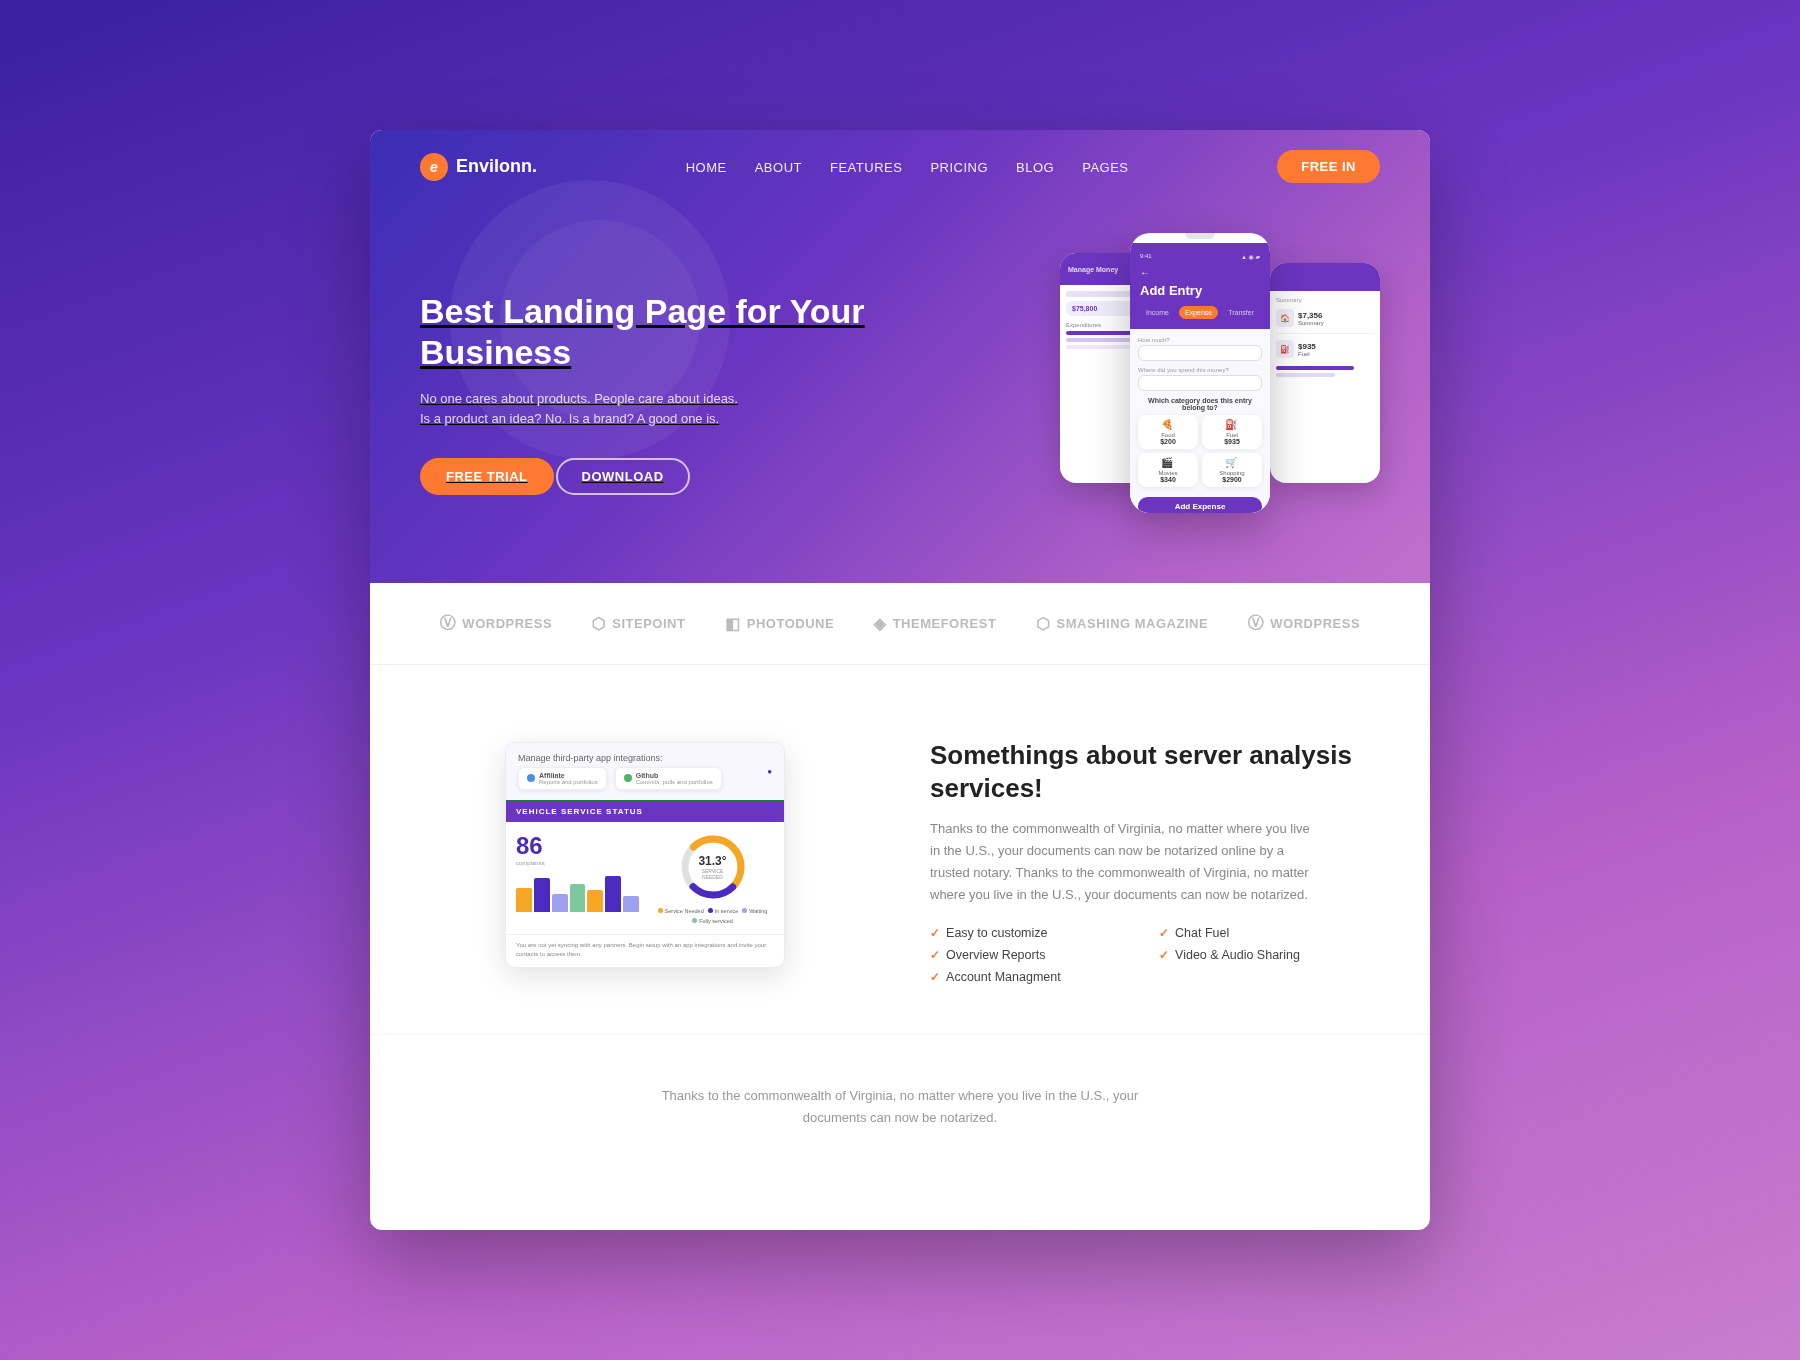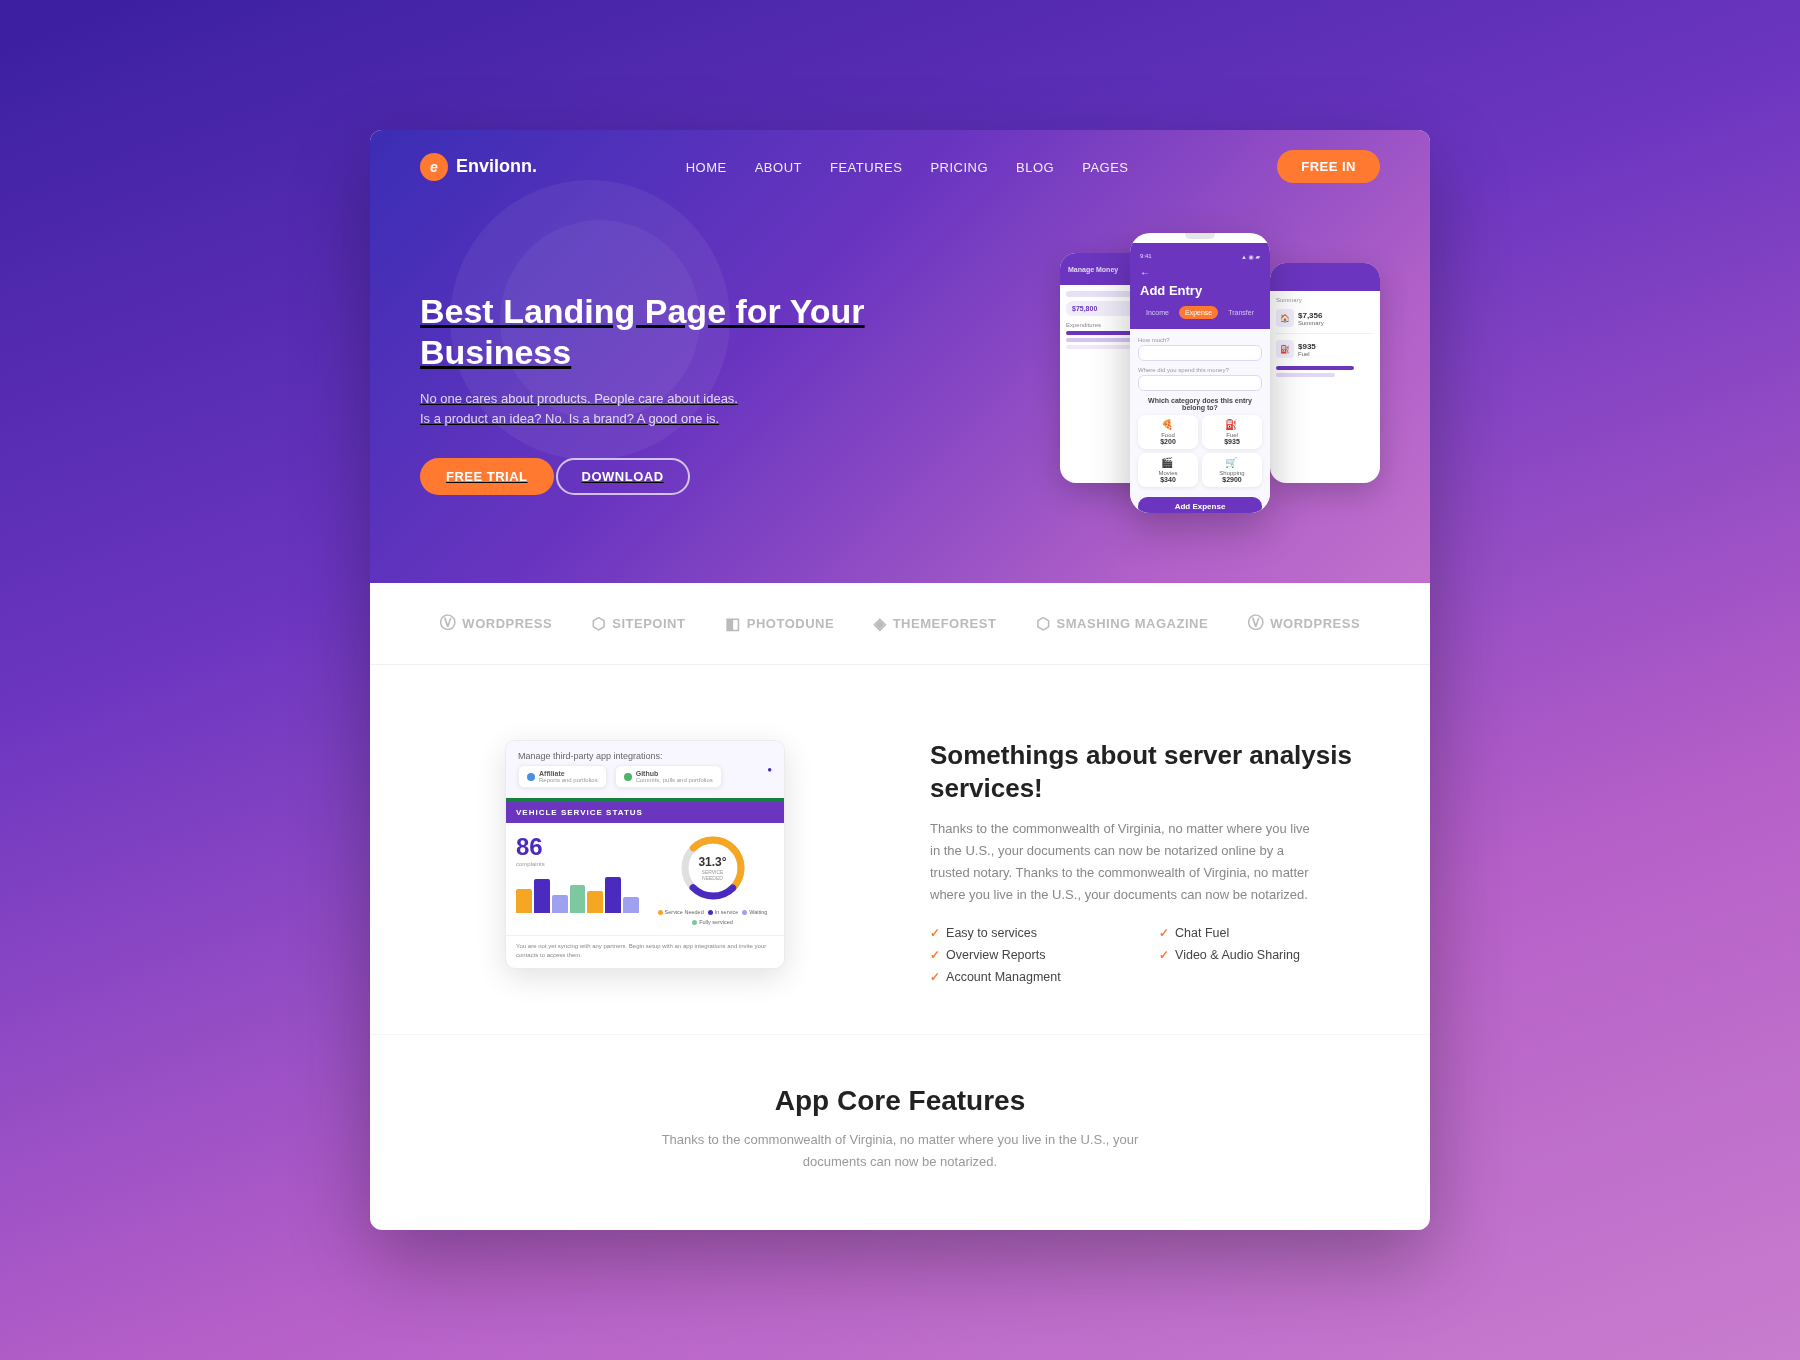--- a/index.html
+++ b/index.html
@@ -474,21 +474,21 @@
       background: #fff;
       border-radius: 10px;
       box-shadow: 0 8px 30px rgba(0,0,0,0.12);
       overflow: hidden;
       border: 1px solid #ebebeb;
     }
 
     .dash-header {
       background: #f8f7ff;
       padding: 10px 12px;
-      border-bottom: 4px solid #15803d;
+      border-bottom: 1px solid #15803d;
     }
 
     .dash-header-title {
       font-size: 9px;
       color: #666;
       margin-bottom: 4px;
     }
 
     .dash-integrations {
       display: flex;
@@ -965,21 +965,21 @@
           </div>
         </div>
       </div>
 
       <div class="features-text">
         <h2 class="features-title">Somethings about server analysis services!</h2>
         <p class="features-desc">Thanks to the commonwealth of Virginia, no matter where you live in the U.S., your documents can now be notarized online by a trusted notary. Thanks to the commonwealth of Virginia, no matter where you live in the U.S., your documents can now be notarized.</p>
         <ul class="features-list">
           <li class="features-list-item">
             <span class="check-icon">✓</span>
-            <span>Easy to services</span>
+            <span>Easy to customize</span>
           </li>
           <li class="features-list-item">
             <span class="check-icon">✓</span>
             <span>Chat Fuel</span>
           </li>
           <li class="features-list-item">
             <span class="check-icon">✓</span>
             <span>Overview Reports</span>
           </li>
           <li class="features-list-item">
@@ -988,18 +988,17 @@
           </li>
           <li class="features-list-item">
             <span class="check-icon">✓</span>
             <span>Account Managment</span>
           </li>
         </ul>
       </div>
     </div>
 
     <div class="app-core-section">
-      <h2 class="app-core-title">App Core Features</h2>
       <p class="app-core-desc">Thanks to the commonwealth of Virginia, no matter where you live in the U.S., your documents can now be notarized.</p>
     </div>
 
   </div>
 </div>
 
 </body></html>

